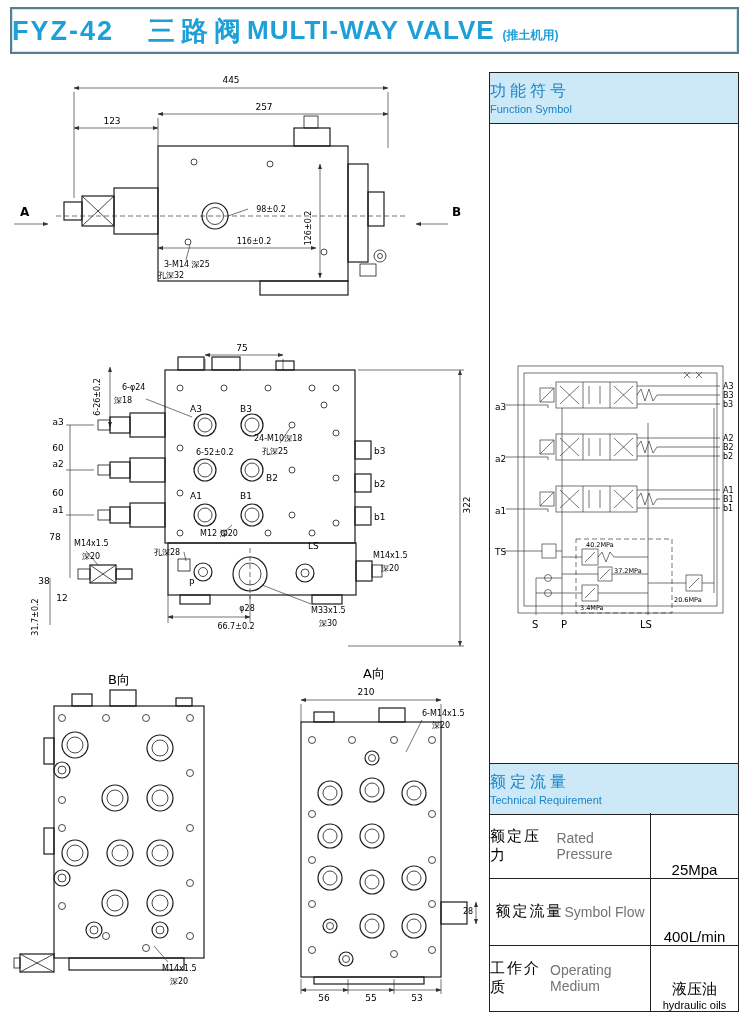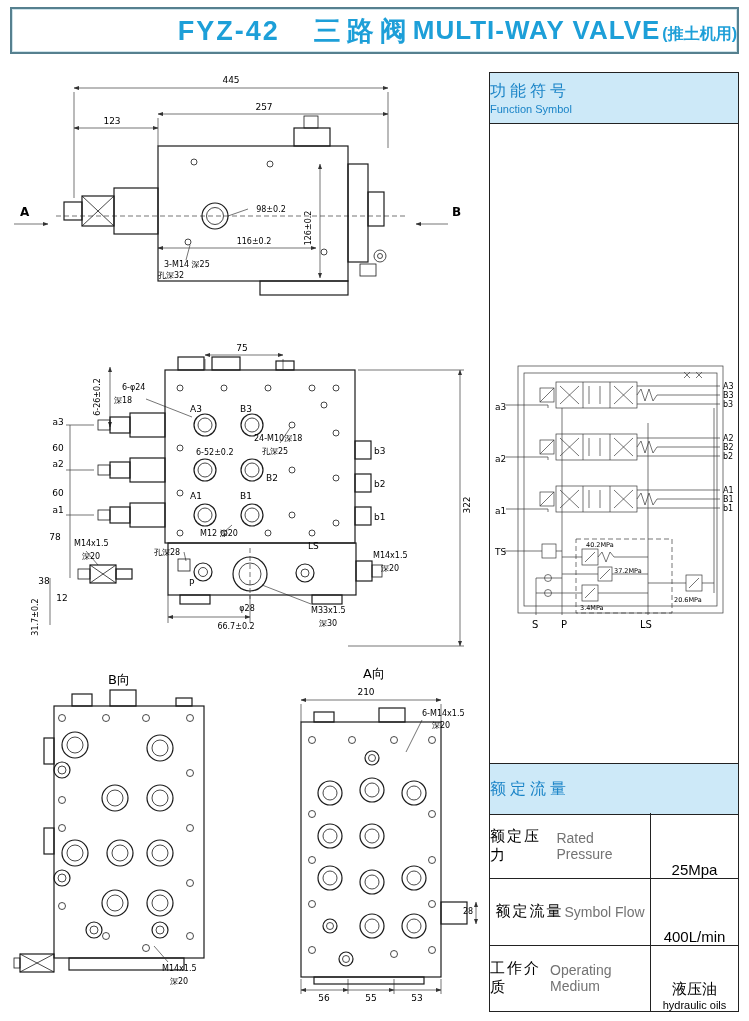--- a/index.html
+++ b/index.html
@@ -2,25 +2,25 @@
 <html><head>
 <meta charset="utf-8">
 <style>
   html,body{margin:0;padding:0;background:#fff;}
   body{width:749px;height:1021px;overflow:hidden;font-family:"Liberation Sans",sans-serif;}
   .page{position:relative;width:749px;height:1021px;background:#fff;}
 
   
   .titlebar{position:absolute;left:10px;top:7px;width:729px;height:47px;box-sizing:border-box;
     border:2px solid #56808f;box-shadow:inset 0 0 0 1px #cfe3ea;display:flex;align-items:center;
-    justify-content:flex-end;color:#1d9fd8;font-weight:bold;}
+    justify-content:flex-start;color:#1d9fd8;font-weight:bold;}
   .tb-left{font-size:27px;letter-spacing:2px;}
   .tb-left .cnname{margin-left:34px;letter-spacing:6px;}
   .tb-right{font-size:26px;letter-spacing:1px;}
-  .tb-note{font-size:16px;letter-spacing:0;margin-left:2px;}
+  .tb-note{font-size:12px;letter-spacing:0;margin-left:8px;}
 
   
   .panel{position:absolute;left:489px;top:72px;width:250px;height:940px;box-sizing:border-box;
     border:1.5px solid #222;background:#fff;}
   .panel-h{height:50px;background:#cde9f8;color:#1a84c7;display:flex;
     flex-direction:column;justify-content:center;gap:1px;}
   .panel-h .ph-cn{font-size:16px;letter-spacing:4px;}
   .panel-h .ph-en{font-size:11px;}
   .panel-h.fs{border-bottom:1px solid #222;}
   .panel-h.tech{border-top:1px solid #222;border-bottom:1px solid #222;}
@@ -542,20 +542,21 @@
       <text class="t10" x="71" y="505">P</text>
       <text class="t10" x="150" y="505">LS</text>
       <text class="t7" x="96" y="424">40.2MPa</text>
       <text class="t7" x="124" y="450">37.2MPa</text>
       <text class="t7" x="90" y="487">3.4MPa</text>
       <text class="t7" x="184" y="479">20.6MPa</text>
     </svg>
 
     <div class="panel-h tech" style="position:absolute;left:0;right:0;top:690px">
       <div class="ph-cn">额定流量</div>
+      <div class="ph-en">Technical Requirement</div>
     </div>
 
     <div class="spec" style="position:absolute;left:0;right:0;top:740px;bottom:0;height:auto">
       <div class="spec-row">
         <div class="spec-label">
           <div class="cn">额定压力</div>
           <div class="en">Rated Pressure</div>
         </div>
         <div class="spec-value">
           <div>25Mpa</div>

